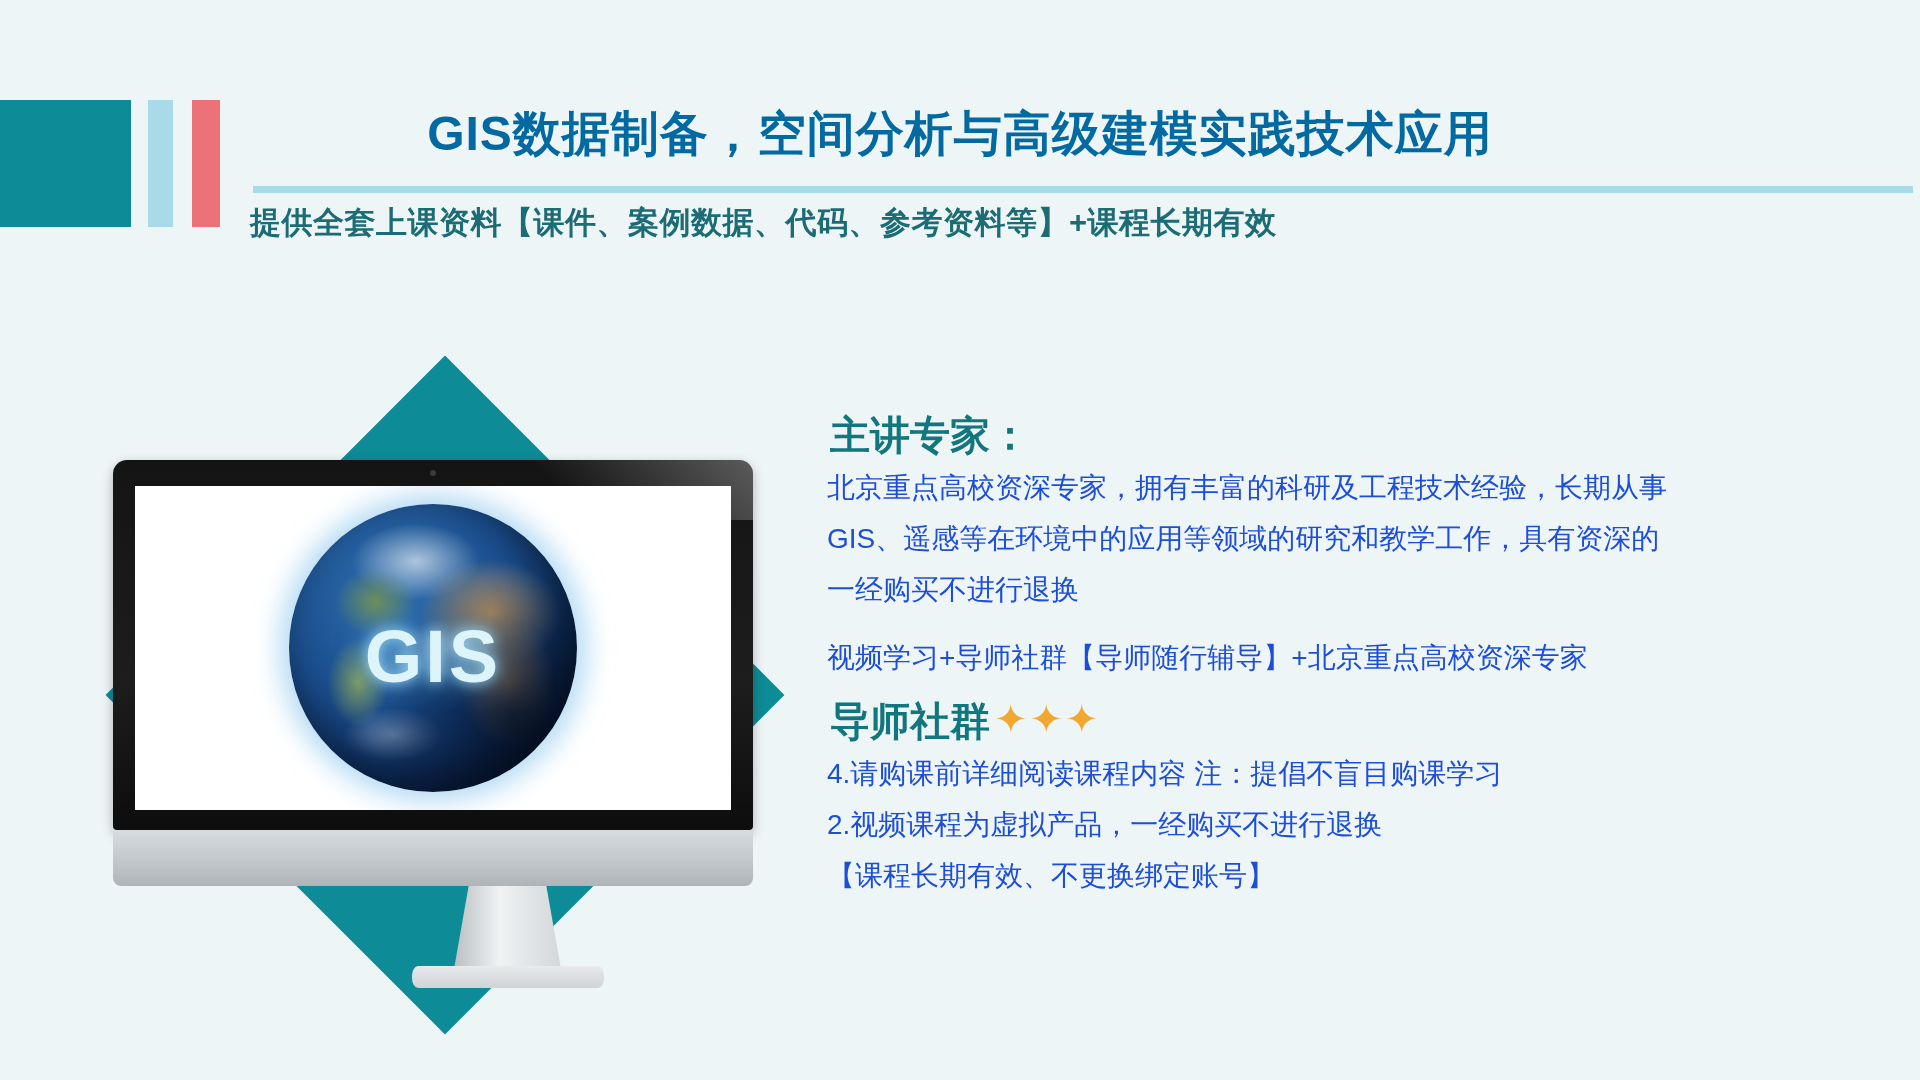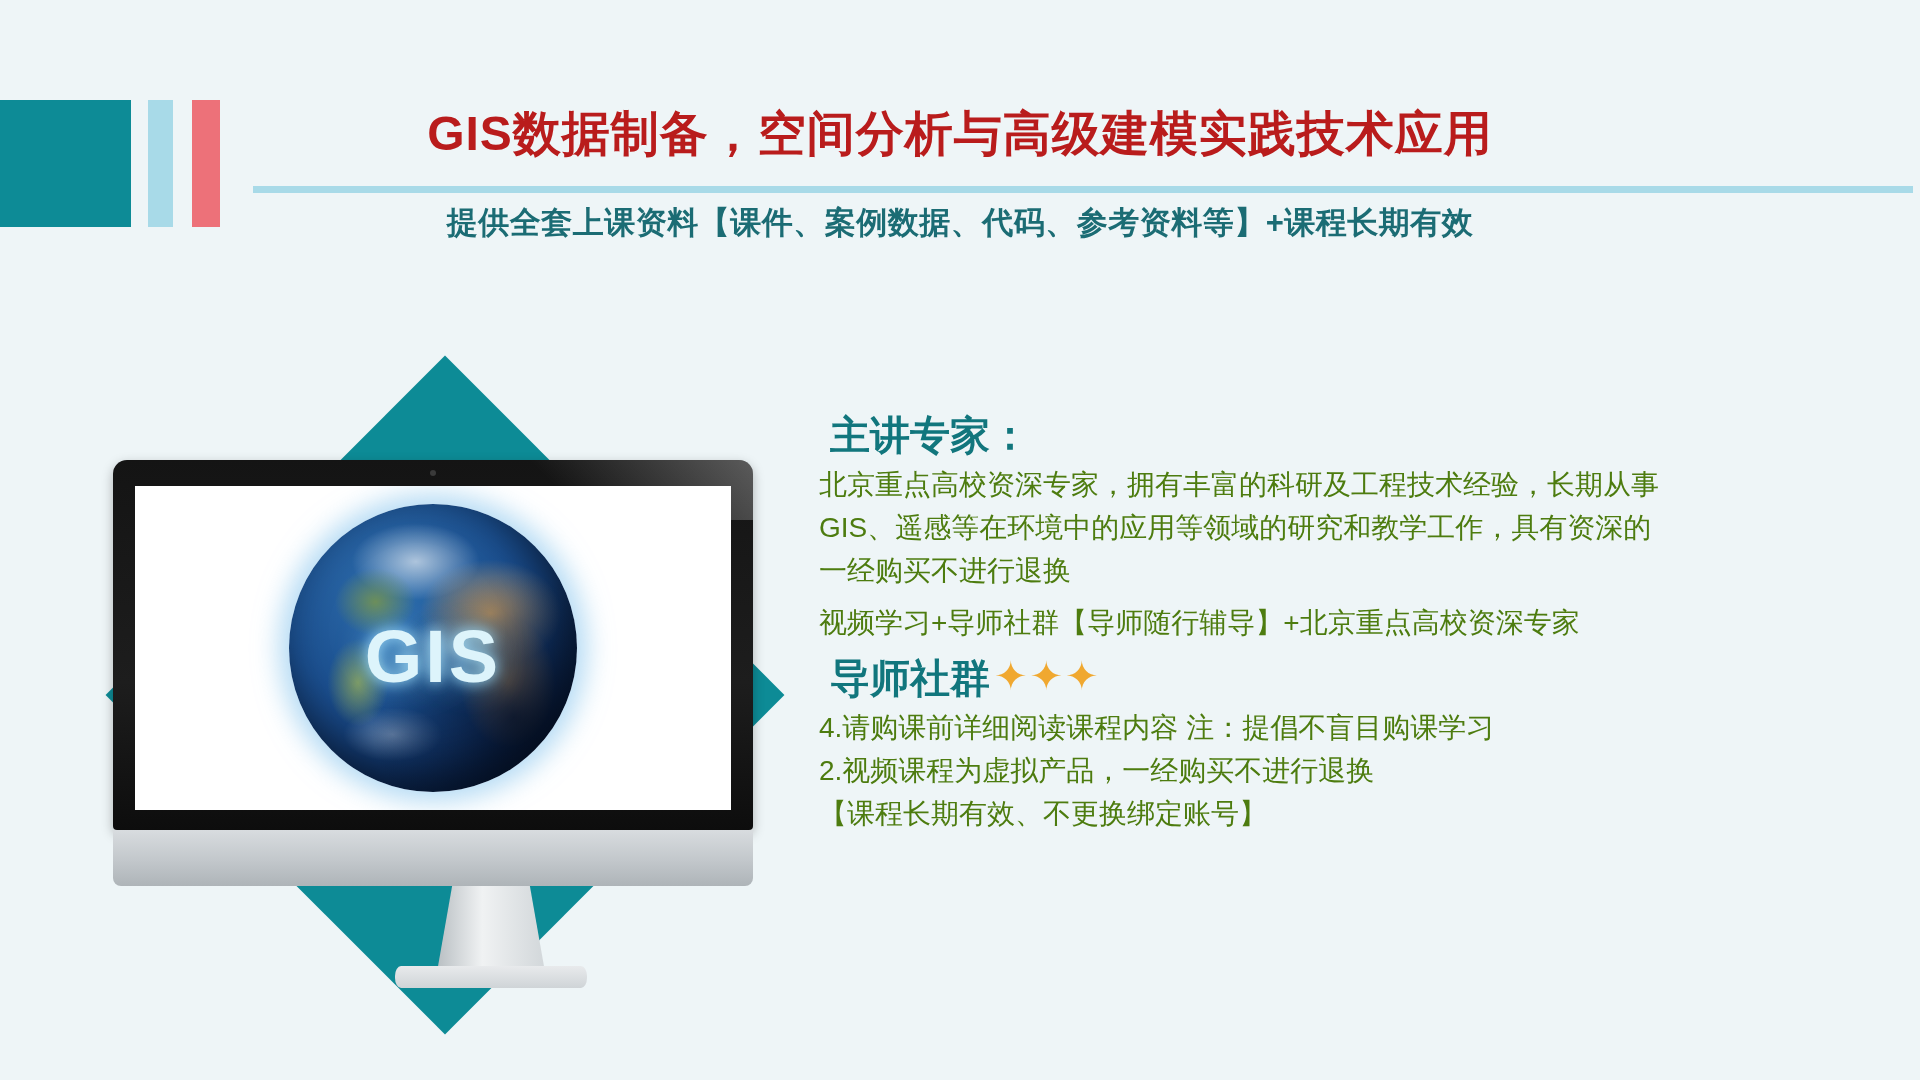--- a/index.html
+++ b/index.html
@@ -24,37 +24,37 @@
     font-size:48px;font-weight:bold;color:#3b3b3d;
     letter-spacing:1px;line-height:1.1;
     white-space:nowrap;
   }
   #title-rule{
     position:absolute;left:253px;top:186px;width:1660px;height:7px;
     background:#a8d7e4;
   }
   #subtitle{
     position:absolute;left:250px;top:202px;width:1420px;
-    text-align:center;
+    text-align:left;
     font-size:31px;font-weight:bold;color:#1b6c74;
     letter-spacing:.5px;white-space:nowrap;
   }
 
   
   #visual{position:absolute;left:65px;top:325px;width:760px;height:740px;}
 
   #diamond{
     position:absolute;left:140px;top:10px;width:480px;height:480px;
     background:#0d8b96;
     transform:rotate(45deg);
     transform-origin:center center;
     top:130px;
   }
 
-  #monitor{position:absolute;left:48px;top:135px;width:756px;height:480px;}
+  #monitor{position:absolute;left:48px;top:135px;width:756px;height:480px;padding-left:33px;}
   #bezel{
     position:absolute;left:0;top:0;width:640px;height:370px;
     background:linear-gradient(180deg,#141414 0%,#1d1d1d 60%,#0d0d0d 100%);
     border-radius:14px 14px 4px 4px;
     box-shadow:0 4px 12px rgba(0,0,0,.28);
     overflow:hidden;
   }
   #bezel-gloss{
     position:absolute;right:0;top:0;width:260px;height:60px;
     background:linear-gradient(225deg,rgba(255,255,255,.30),rgba(255,255,255,0) 70%);
@@ -110,37 +110,37 @@
     border-radius:6px/10px;
   }
 
   
   #content{position:absolute;left:818px;top:412px;width:1070px;}
   .sec-head{
     font-size:40px;font-weight:bold;color:#11767d;
     line-height:1.15;margin:0 0 6px 12px;white-space:nowrap;
   }
   .body-line{
-    font-size:28px;color:#4d7c0f;line-height:1.5;
-    margin:1px;white-space:nowrap;
+    font-size:28px;color:#1d4ed8;line-height:1.5;
+    margin:9px;white-space:nowrap;
   }
   .gap-sm{height:8px;}
   #stars{display:inline-block;margin-left:4px;vertical-align:2px;}
   .star{display:inline-block;margin-right:2px;}
 </style>
 </head>
 <body style="background: rgb(238, 245, 247);">
 
 <div id="header">
 
   <div class="bar" id="bar-teal" style="background: rgb(13, 139, 150);"></div>
   <div class="bar" id="bar-lightblue" style="background: rgb(168, 218, 232);"></div>
   <div class="bar" id="bar-coral" style="background: rgb(237, 113, 121);"></div>
 
-  <div id="title" style="color: #b91c1c;">GIS数据制备，空间分析与高级建模实践技术应用</div>
+  <div id="title" style="color: #0369a1;">GIS数据制备，空间分析与高级建模实践技术应用</div>
   <div id="title-rule" style="background: rgb(168, 218, 232);"></div>
   <div id="subtitle" style="color: rgb(27, 108, 116);">提供全套上课资料【课件、案例数据、代码、参考资料等】+课程长期有效</div>
 </div>
 
 <div id="visual">
 
   <div id="diamond" style="background: rgb(13, 139, 150);"></div>
 
   <div id="monitor">
     <div id="bezel">

